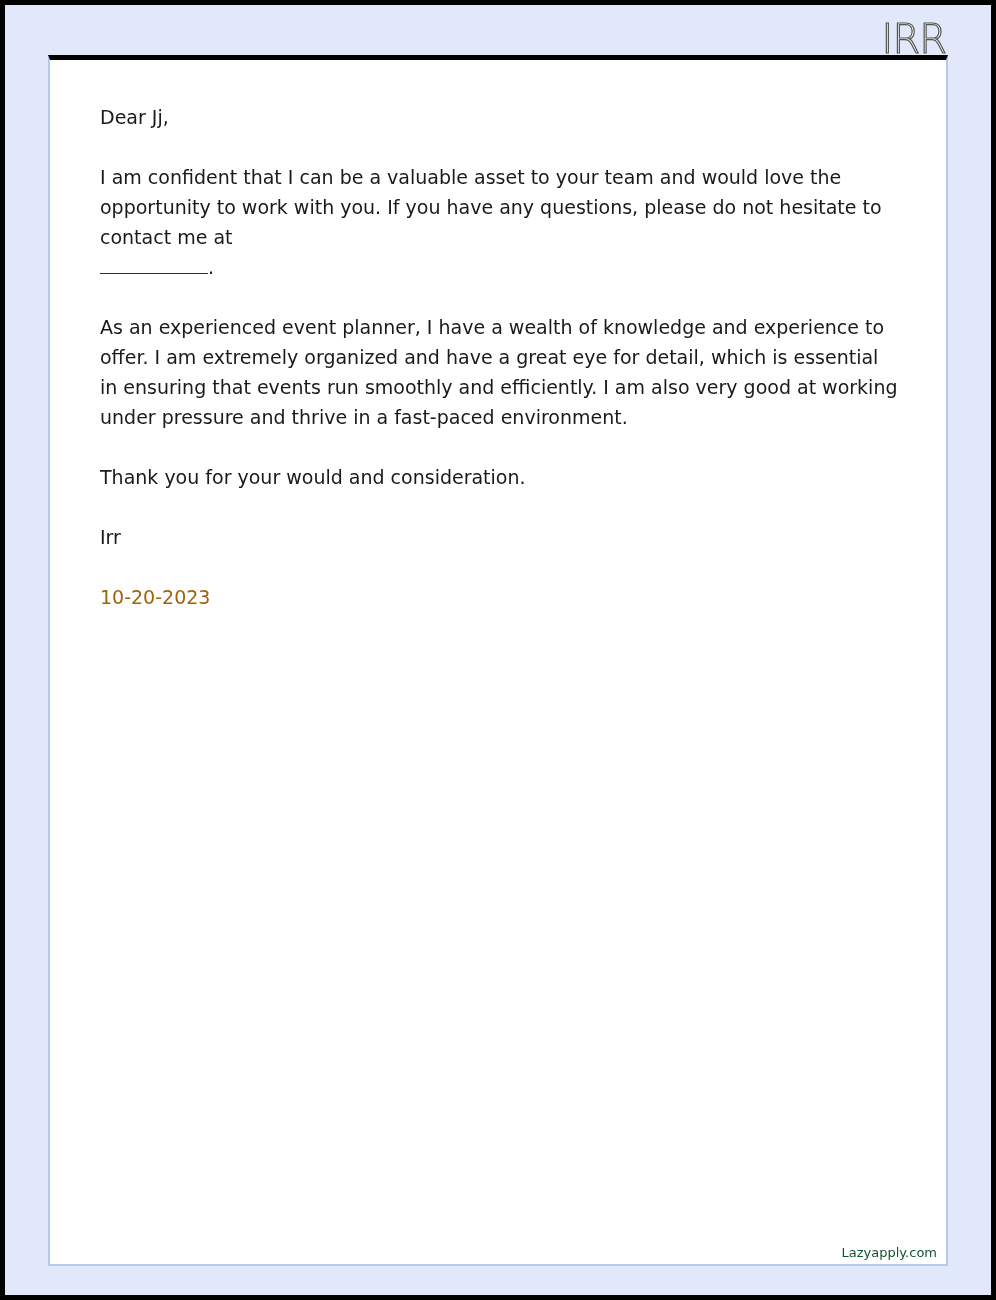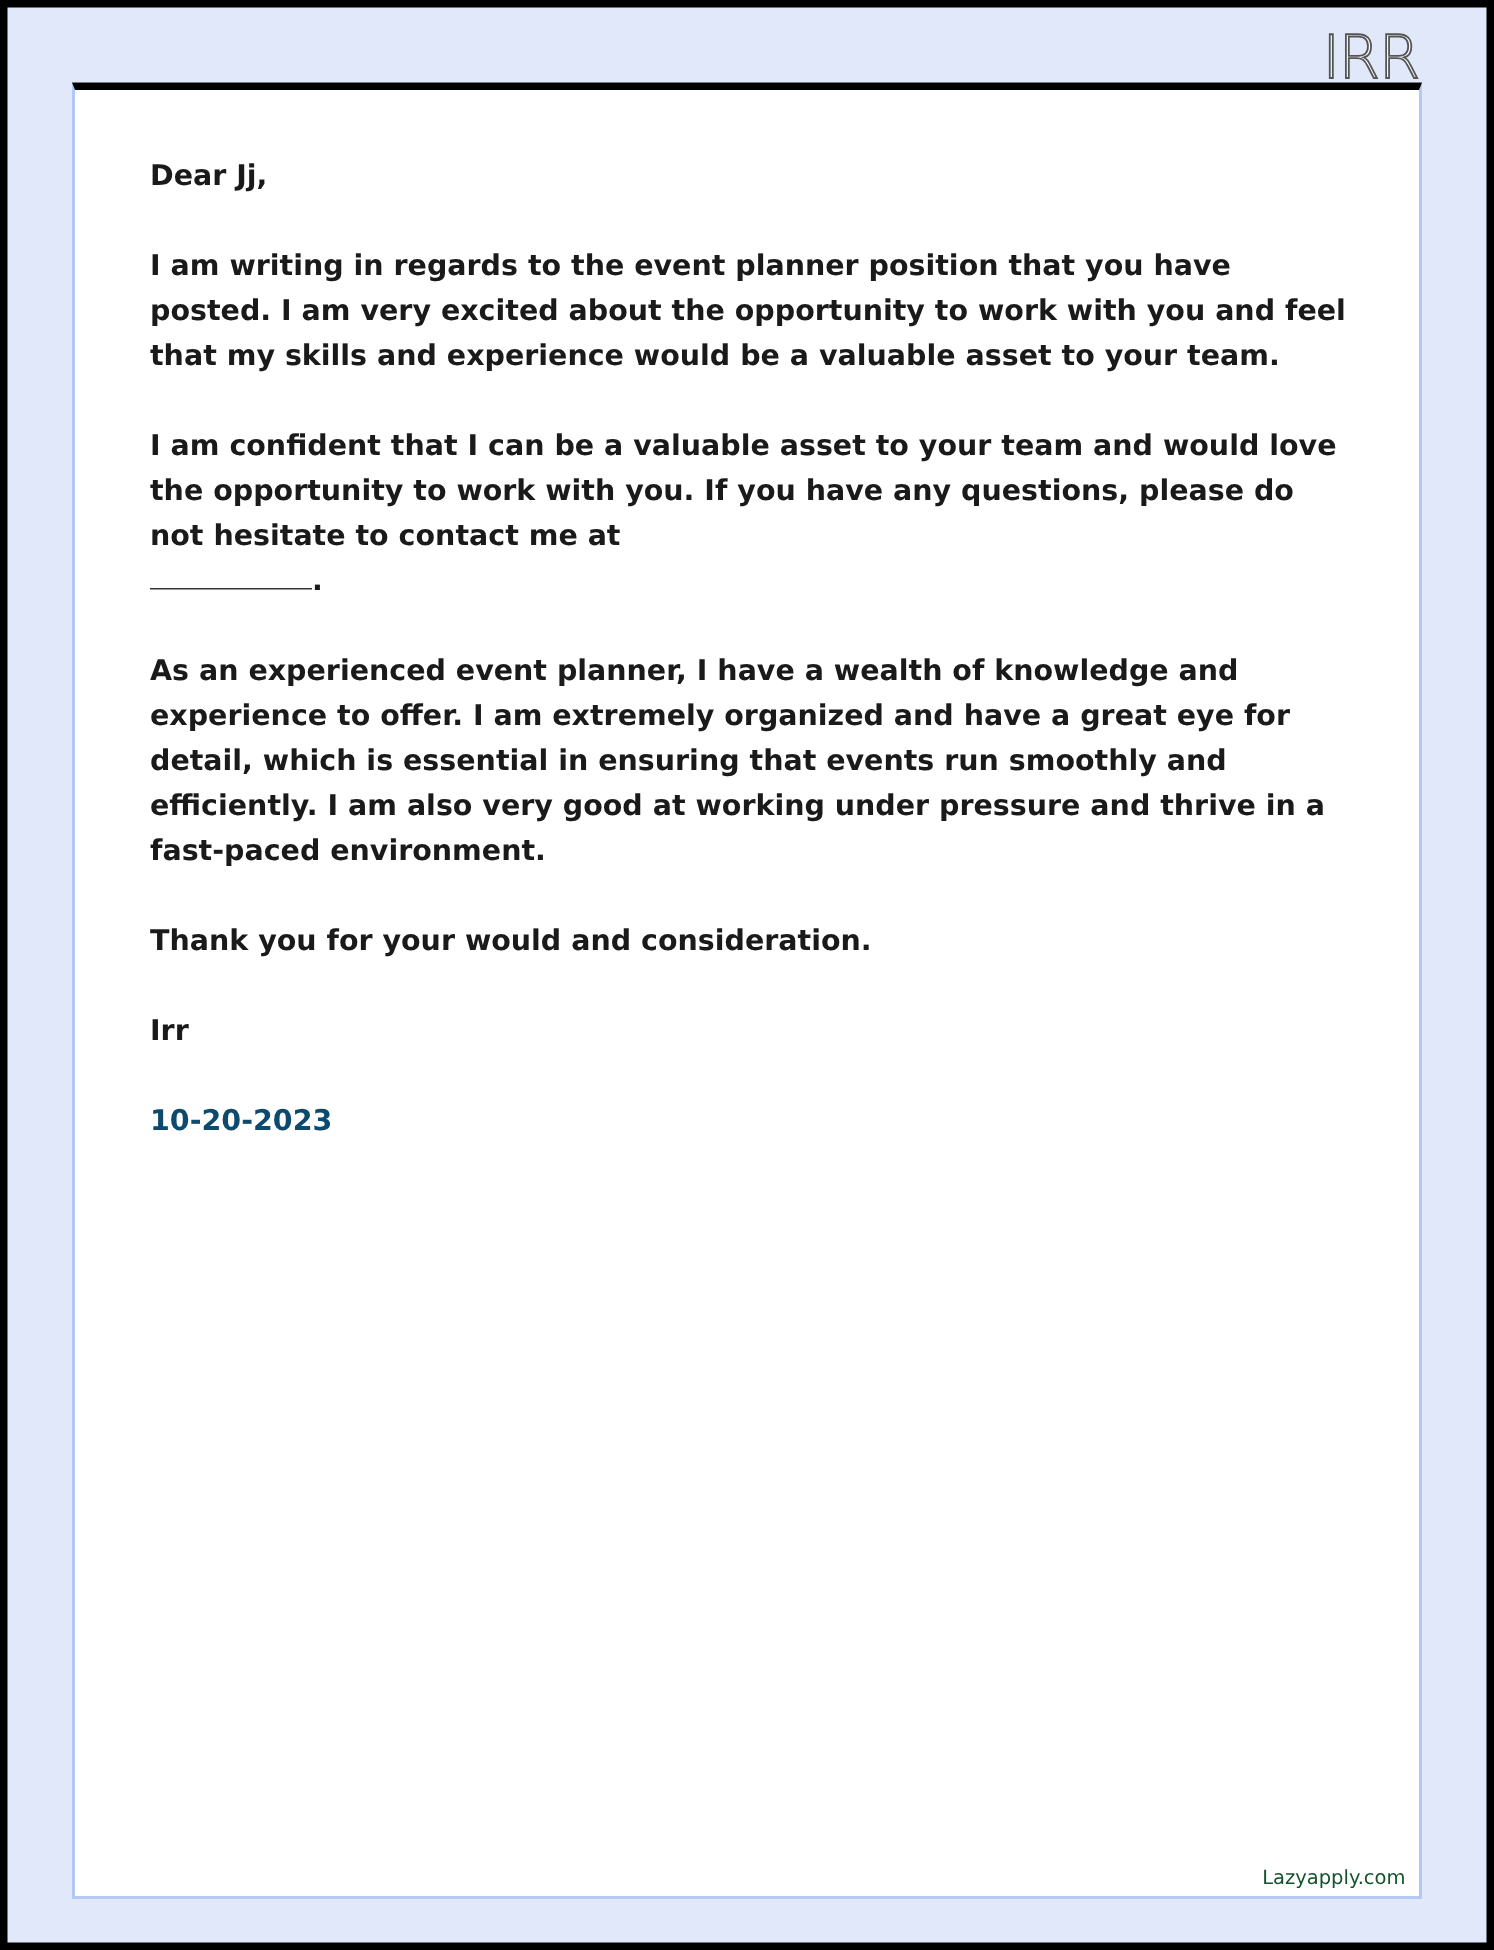--- a/index.html
+++ b/index.html
@@ -25,40 +25,39 @@
     background: #fff;
     border-left: 2px solid #b3c9f2;
     border-right: 2px solid #b3c9f2;
     border-bottom: 2px solid #b3c9f2;
     border-top: 5px solid #000;
   }
   .body-text {
     position: absolute; left: 50px; top: 42px; width: 800px;
     font-size: 19px; line-height: 30px; color: #1a1a1a;
   }
-  .body-text p { margin: 0 0 30px 0; font-weight: bold; }
+  .body-text p { margin: 0 0 30px 0; }
   .blank {
     display: inline-block; width: 108px; border-bottom: 1px solid #333; height: 20px; vertical-align: baseline;
   }
   .signature { margin: 0 0 10px 0; }
-  .date { color: #0c4a6e; margin: 0; }
+  .date { color: #a16207; margin: 0; }
   .footer {
     position: absolute; right: 9px; bottom: 4px;
     font-size: 13px; color: #14532d;
   }
 </style>
 </head>
 <body>
 
 <div class="frame">
   <div class="logo">IRR</div>
   <div class="card">
     <div class="body-text">
       <p>Dear Jj,</p>
-      <p>I am writing in regards to the event planner position that you have posted. I am very excited about the opportunity to work with you and feel that my skills and experience would be a valuable asset to your team.</p>
       <p><span>I am confident that I can be a valuable asset to your team and would love the opportunity to work with you. If you have any questions, please do not hesitate to contact me at</span><br><span class="blank"></span><span>.</span></p>
       <p>As an experienced event planner, I have a wealth of knowledge and experience to offer. I am extremely organized and have a great eye for detail, which is essential in ensuring that events run smoothly and efficiently. I am also very good at working under pressure and thrive in a fast-paced environment.</p>
       <p>Thank you for your would and consideration.</p>
       <p class="signature">Irr</p>
       <p class="date">10-20-2023</p>
     </div>
     <div class="footer">Lazyapply.com</div>
   </div>
 </div>
 

